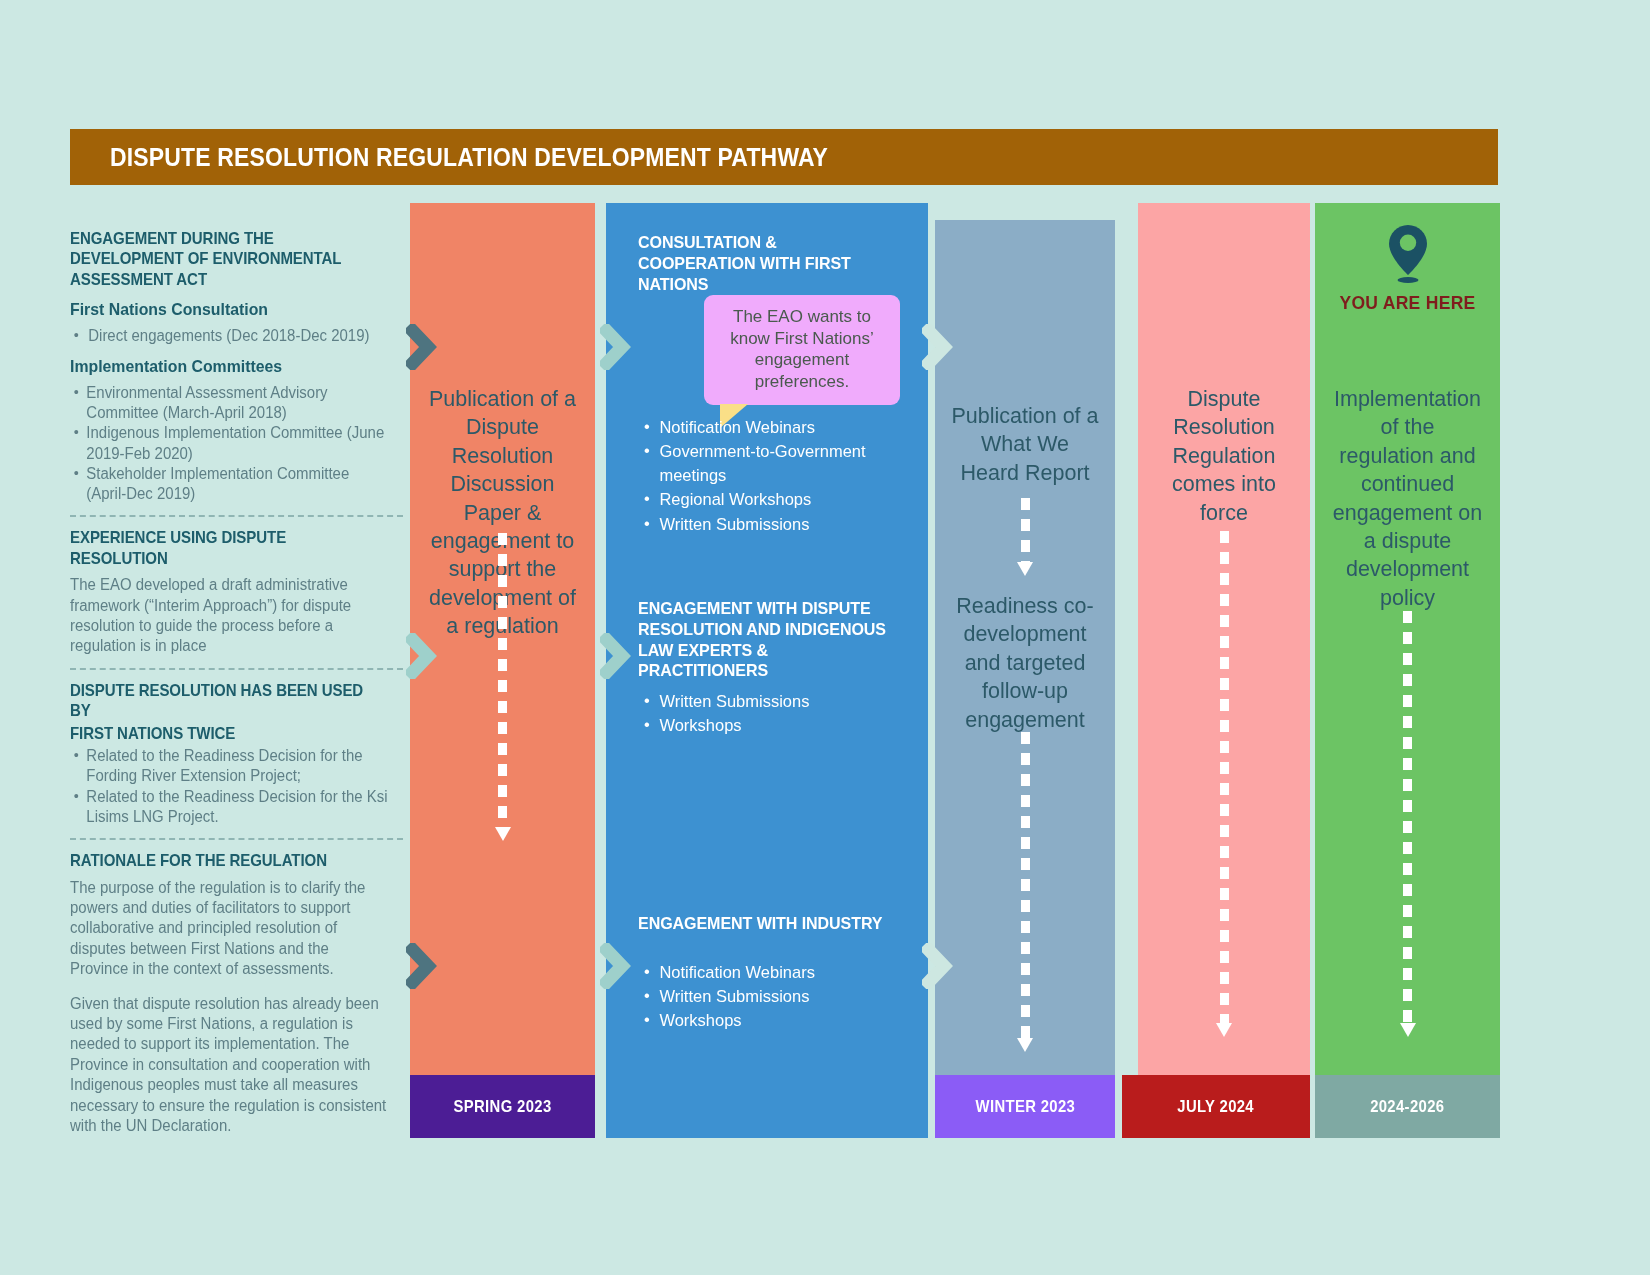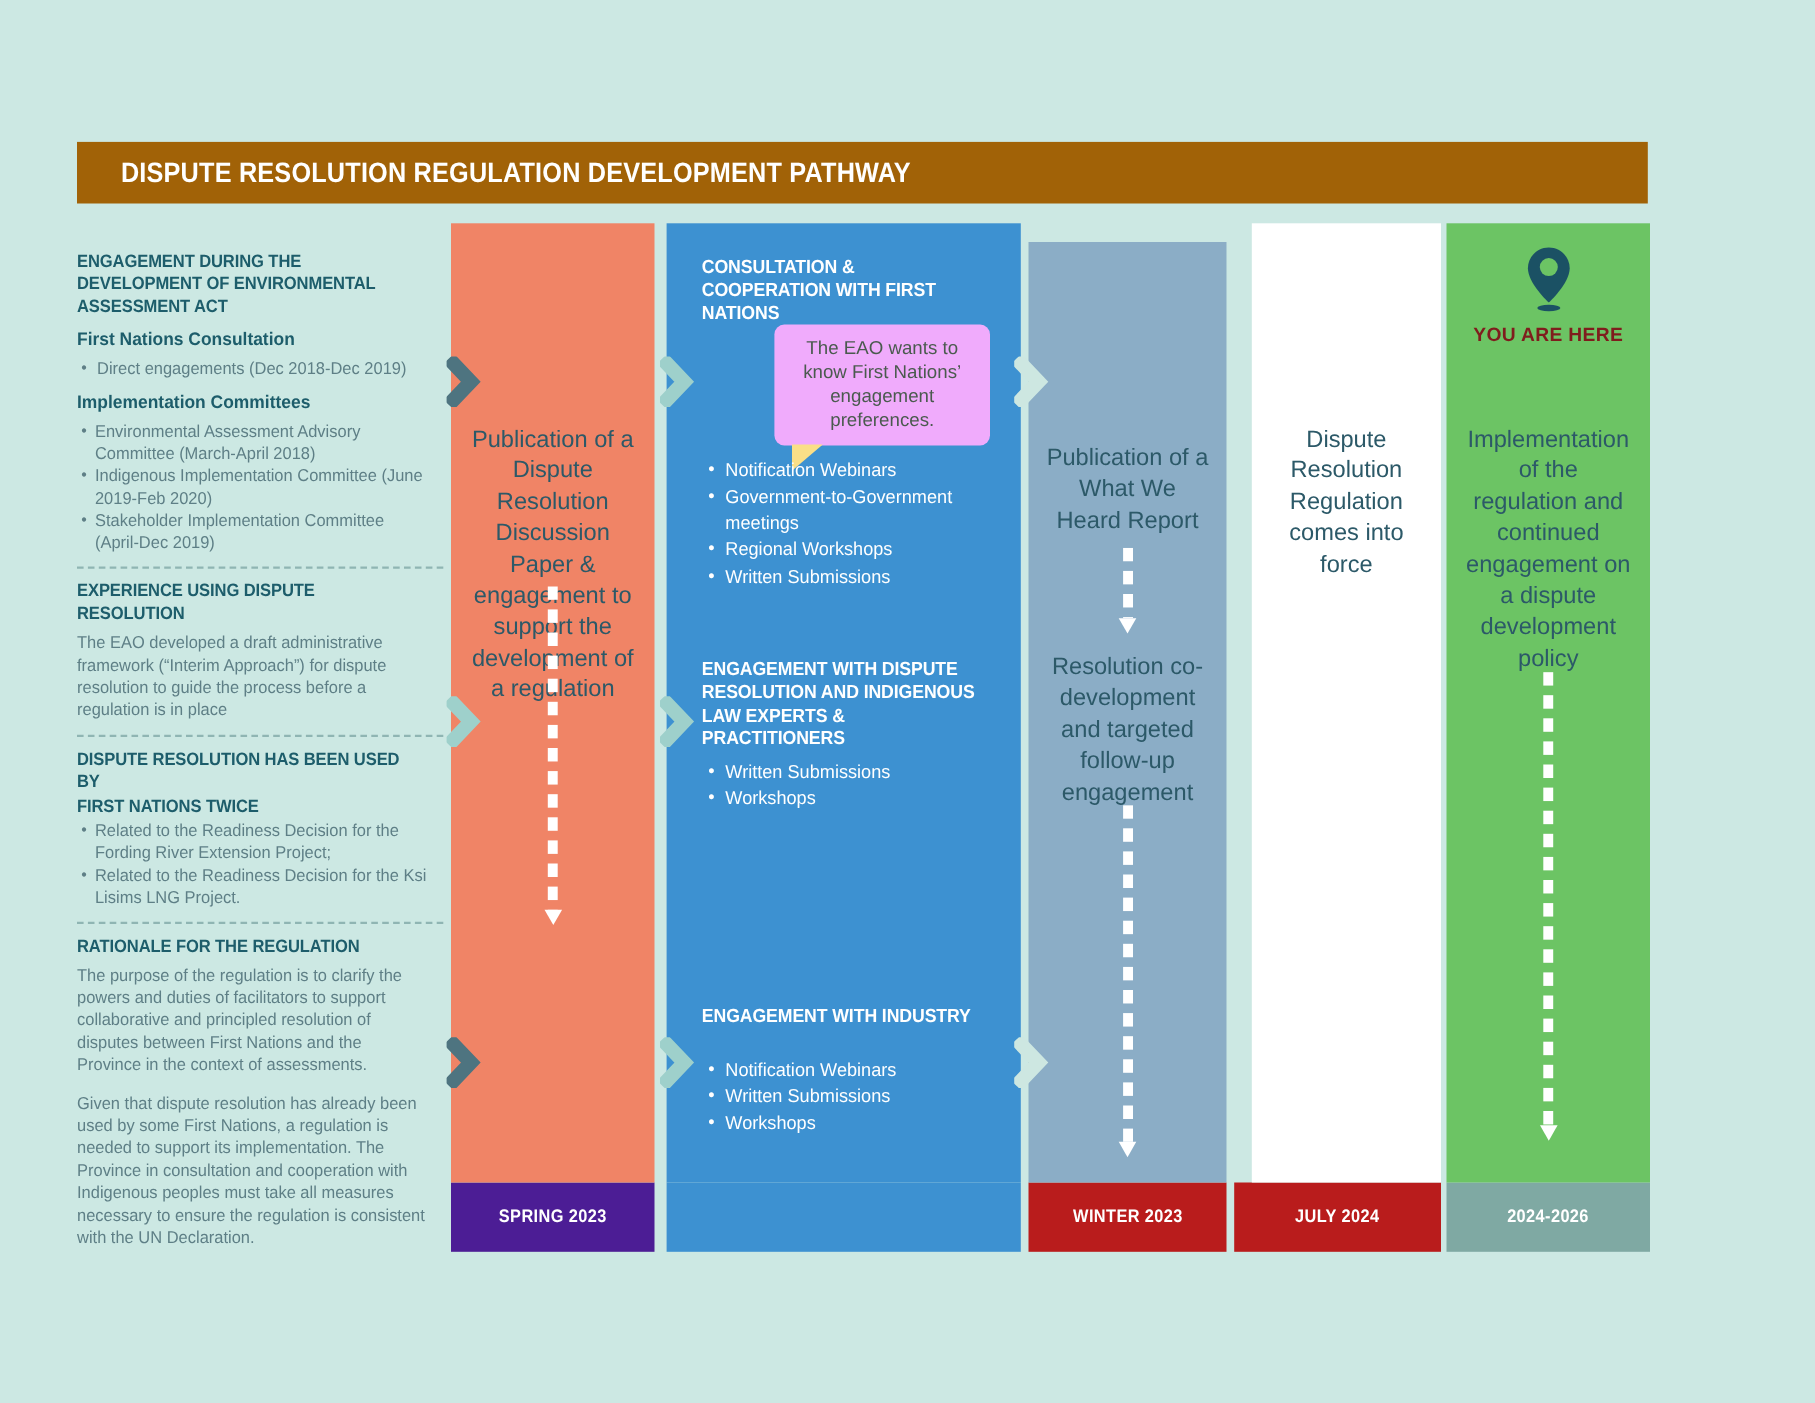--- a/index.html
+++ b/index.html
@@ -137,24 +137,24 @@
     font-size: 16.5px;
     letter-spacing: 0.4px;
     transform: scaleX(0.9);
     white-space: nowrap;
   }
 
   
   .col-orange .col-body { background: #f08466; }
   .col-blue  .col-body { background: #3d91d1; padding-left: 45px; }
   .col-steel .col-body { background: #8badc6; margin-top: 17px; }
-  .col-mint  .col-body { background: #ffffff; margin-left: 16px; }
+  .col-mint  .col-body { background: #fca5a5; margin-left: 16px; }
   .col-green .col-body { background: #6cc464; }
   .col-blue  .col-footer { background: #3d91d1; }
-  .col-steel .col-footer { background: #b91c1c; justify-content: center; }
+  .col-steel .col-footer { background: #8b5cf6; justify-content: center; }
   .col-mint  .col-footer { background: #b91c1c; }
   .col-green .col-footer { background: #7fa9a3; }
 
   
   #col-spring { left: 0px;   width: 185px; }
   #col-consult{ left: 196px; width: 322px; }
   #col-winter { left: 525px; width: 180px; }
   #col-july   { left: 712px; width: 188px; }
   #col-impl   { left: 905px; width: 185px; }
 
@@ -369,21 +369,21 @@
     </div>
   </div>
 
   <div class="col col-steel" id="col-winter">
     <div class="col-body">
       <div class="narrative" style="top:182px;">Publication of a What We Heard Report</div>
       <div class="dotarrow" style="top:278px; height:80px;">
         <div class="dline"></div>
           <div class="dhead"></div>
       </div>
-      <div class="narrative" style="top:372px;">Resolution co-development and targeted follow-up engagement</div>
+      <div class="narrative" style="top:372px;">Readiness co-development and targeted follow-up engagement</div>
       <div class="dotarrow" style="top:512px; height:322px;">
         <div class="dline"></div>
           <div class="dhead"></div>
       </div>
     </div>
     <div class="col-footer">
       <div class="col-footer-label">WINTER 2023</div>
     </div>
   </div>
 

